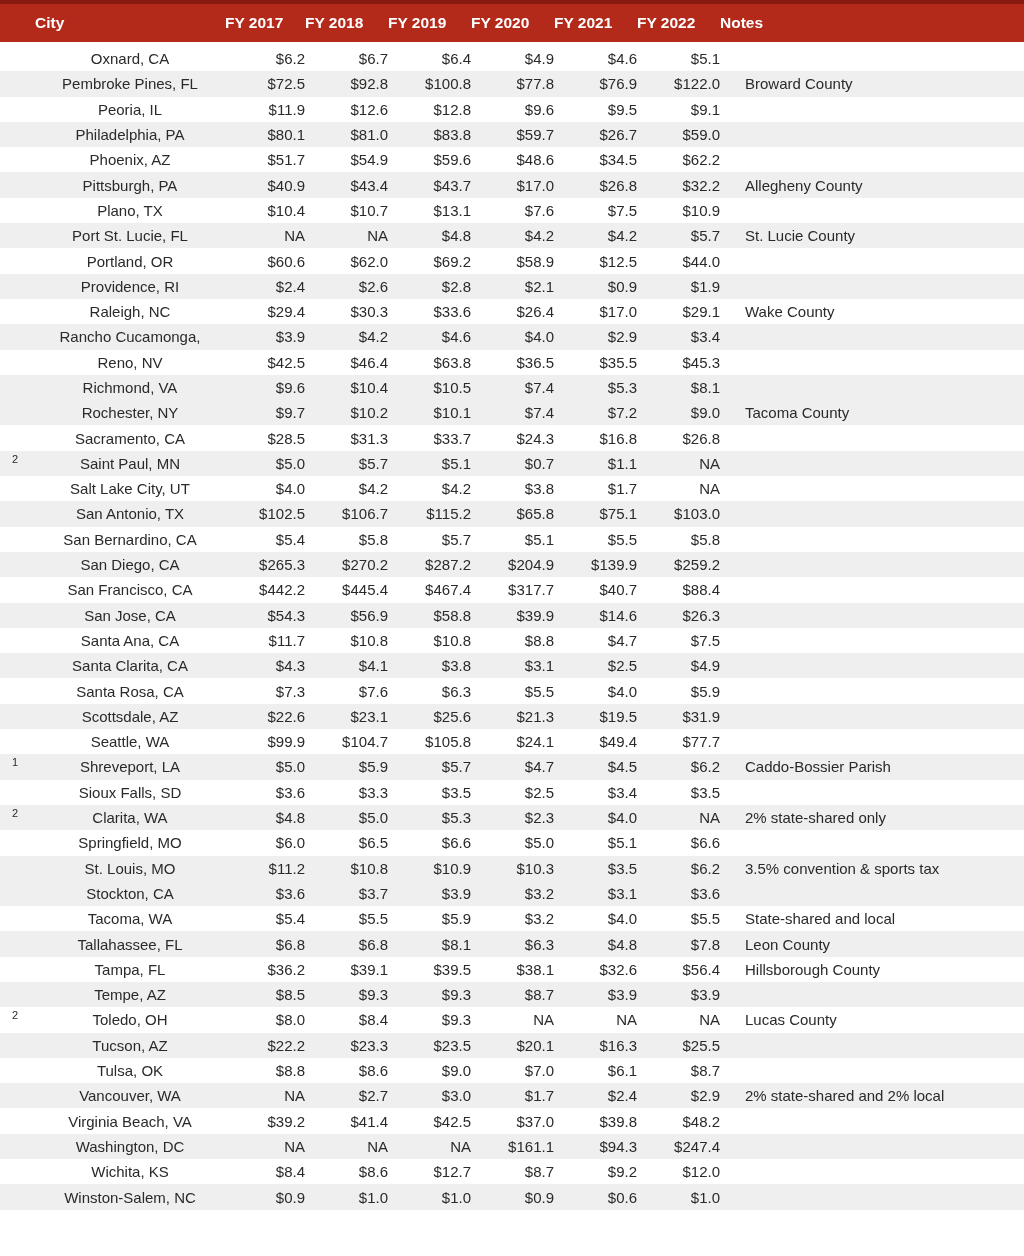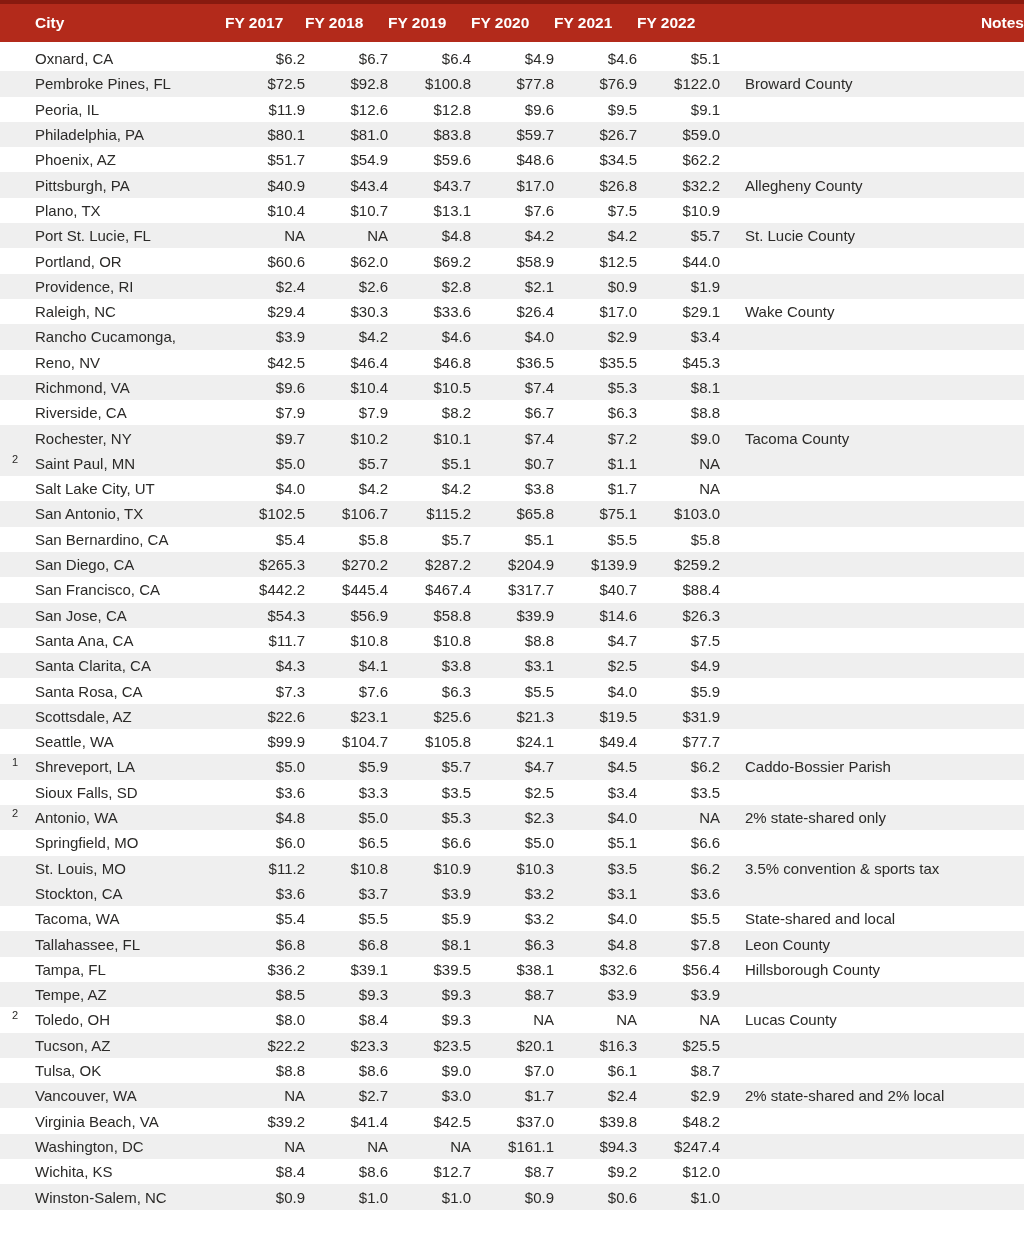--- a/index.html
+++ b/index.html
@@ -34,39 +34,39 @@
     font-size: 15.5px;
     height: 38px;
     padding: 0;
     border-top: 4px solid #881a0f;
     border-bottom: 4px solid #ffffff;
     white-space: nowrap;
     overflow: hidden;
   }
   thead th.col-city  { text-align: left; padding-left: 5px; }
   thead th.col-fy    { text-align: left; }
-  thead th.col-notes { text-align: right; }
+  thead th.col-notes { text-align: left; }
 
   tbody td {
     height: 23.3px;
     padding: 0;
     font-size: 15px;
     vertical-align: middle;
     white-space: nowrap;
     overflow: hidden;
   }
   tbody tr.alt td { background: #efefef; }
   td.sup {
     font-size: 11px;
     text-align: center;
     vertical-align: top;
     padding-top: 2px;
     color: #2b2a28;
   }
-  td.city  { text-align: left; padding-left: 5px; }
+  td.city  { text-align: center; padding-left: 5px; }
   td.fy    { text-align: right; }
   td.notes { text-align: left; padding-left: 25px; }
 </style>
 </head>
 <body>
 
 <div class="page">
   <table class="revenue">
     <colgroup>
       <col class="c-sup">
@@ -223,58 +223,58 @@
           <td class="fy">$4.0</td>
           <td class="fy">$2.9</td>
           <td class="fy">$3.4</td>
           <td class="notes"></td>
         </tr>
         <tr>
           <td class="sup"></td>
           <td class="city">Reno, NV</td>
           <td class="fy">$42.5</td>
           <td class="fy">$46.4</td>
-          <td class="fy">$46.8</td>
+          <td class="fy">$63.8</td>
           <td class="fy">$36.5</td>
           <td class="fy">$35.5</td>
           <td class="fy">$45.3</td>
           <td class="notes"></td>
         </tr>
         <tr class="alt">
           <td class="sup"></td>
           <td class="city">Richmond, VA</td>
           <td class="fy">$9.6</td>
           <td class="fy">$10.4</td>
           <td class="fy">$10.5</td>
           <td class="fy">$7.4</td>
           <td class="fy">$5.3</td>
           <td class="fy">$8.1</td>
-          <td class="notes"></td>
-        </tr>
-        <tr>
-          <td class="sup"></td>
-          <td class="city">Riverside, CA</td>
-          <td class="fy">$7.9</td>
-          <td class="fy">$7.9</td>
-          <td class="fy">$8.2</td>
-          <td class="fy">$6.7</td>
-          <td class="fy">$6.3</td>
-          <td class="fy">$8.8</td>
           <td class="notes"></td>
         </tr>
         <tr class="alt">
           <td class="sup"></td>
           <td class="city">Rochester, NY</td>
           <td class="fy">$9.7</td>
           <td class="fy">$10.2</td>
           <td class="fy">$10.1</td>
           <td class="fy">$7.4</td>
           <td class="fy">$7.2</td>
           <td class="fy">$9.0</td>
           <td class="notes">Tacoma County</td>
+        </tr>
+        <tr>
+          <td class="sup"></td>
+          <td class="city">Sacramento, CA</td>
+          <td class="fy">$28.5</td>
+          <td class="fy">$31.3</td>
+          <td class="fy">$33.7</td>
+          <td class="fy">$24.3</td>
+          <td class="fy">$16.8</td>
+          <td class="fy">$26.8</td>
+          <td class="notes"></td>
         </tr>
         <tr class="alt">
           <td class="sup">2</td>
           <td class="city">Saint Paul, MN</td>
           <td class="fy">$5.0</td>
           <td class="fy">$5.7</td>
           <td class="fy">$5.1</td>
           <td class="fy">$0.7</td>
           <td class="fy">$1.1</td>
           <td class="fy">NA</td>
@@ -418,21 +418,21 @@
           <td class="fy">$3.6</td>
           <td class="fy">$3.3</td>
           <td class="fy">$3.5</td>
           <td class="fy">$2.5</td>
           <td class="fy">$3.4</td>
           <td class="fy">$3.5</td>
           <td class="notes"></td>
         </tr>
         <tr class="alt">
           <td class="sup">2</td>
-          <td class="city">Antonio, WA</td>
+          <td class="city">Clarita, WA</td>
           <td class="fy">$4.8</td>
           <td class="fy">$5.0</td>
           <td class="fy">$5.3</td>
           <td class="fy">$2.3</td>
           <td class="fy">$4.0</td>
           <td class="fy">NA</td>
           <td class="notes">2% state-shared only</td>
         </tr>
         <tr>
           <td class="sup"></td>

